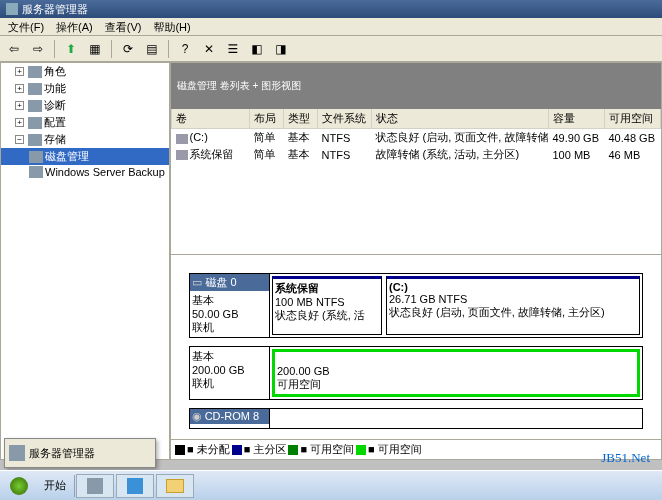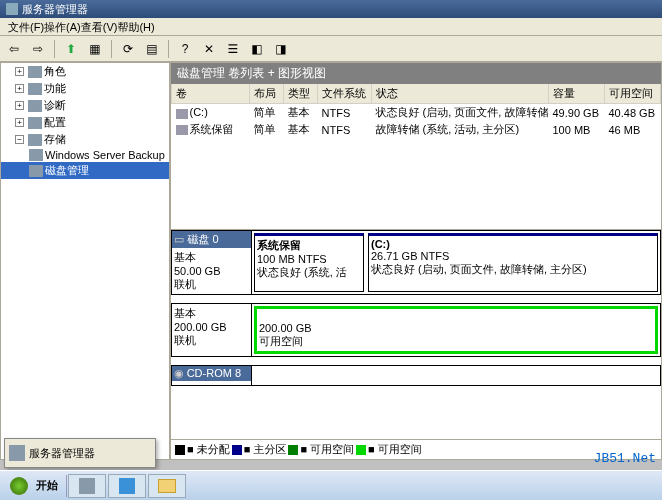--- a/index.html
+++ b/index.html
@@ -1,54 +1,54 @@
 <!DOCTYPE html>
 <html><head>
 <meta charset="utf-8">
 <style>
 * { box-sizing: border-box; margin: 0; padding: 0; font-family: "Microsoft YaHei", SimSun, Arial, sans-serif; font-size: 11px; }
 body { background: #c0c0c0; width: 662px; height: 500px; overflow: hidden; position: relative; }
 .window { width: 662px; height: 460px; background: #ece9d8; display: flex; flex-direction: column; }
 .titlebar { background: linear-gradient(#4a6b9a,#2e4c7a); color: #fff; height: 18px; padding: 2px 6px; font-size: 11px; display: flex; align-items: center; }
 .titlebar .icon { width: 12px; height: 12px; background: #8ab; margin-right: 4px; }
-.menubar { background: #ece9d8; height: 18px; display: flex; padding: 2px 8px; border-bottom: 1px solid #aca899; }
+.menubar { background: #ece9d8; height: 18px; display: flex; gap: 12px; padding: 2px 8px; border-bottom: 1px solid #aca899; }
 .menubar span { cursor: default; }
 .toolbar { background: #ece9d8; height: 26px; display: flex; align-items: center; gap: 4px; padding: 2px 4px; border-bottom: 1px solid #aca899; }
 .tb-btn { width: 20px; height: 20px; border: 1px solid transparent; display: flex; align-items: center; justify-content: center; font-size: 12px; }
 .tb-sep { width: 1px; height: 18px; background: #aca899; margin: 0 2px; }
 .body-row { flex: 1; display: flex; min-height: 0; }
 .tree { width: 170px; background: #fff; border: 1px solid #aca899; overflow: auto; font-size: 11px; }
 .tree-item { padding: 1px 2px; display: flex; align-items: center; gap: 2px; white-space: nowrap; }
 .tree-item .box { width: 9px; height: 9px; border: 1px solid #888; font-size: 8px; line-height: 7px; text-align: center; margin-right: 2px; }
 .tree-item .ticon { width: 14px; height: 12px; background: #89a; display: inline-block; }
 .tree-item.sel { background: #316ac5; color: #fff; }
 .indent1 { padding-left: 14px; } .indent2 { padding-left: 28px; }
 .right { flex: 1; display: flex; flex-direction: column; border: 1px solid #aca899; background: #fff; }
-.right-header { background: #808080; color: #fff; padding: 2px 6px; font-size: 12px; }
+.right-header { background: #808080; color: #fff; padding: 16px 6px; font-size: 10px; }
 .vol-table { flex: 0 0 145px; overflow: auto; }
 table { width: 100%; border-collapse: collapse; table-layout: fixed; }
 th { background: #ece9d8; border: 1px solid #d4d0c8; border-top: none; text-align: left; padding: 2px 4px; font-weight: normal; font-size: 11px; }
 td { padding: 1px 4px; font-size: 11px; white-space: nowrap; overflow: hidden; }
 td .dicon { width: 12px; height: 10px; background: #99a; display: inline-block; margin-right: 2px; vertical-align: middle; }
-.graph-area { flex: 1; background: #fff; border-top: 1px solid #aca899; overflow: auto; padding: 0; }
+.graph-area { flex: 1; background: #fff; border-top: 1px solid #aca899; overflow: auto; padding: 18px; }
 .disk-row { display: flex; margin-bottom: 8px; border: 1px solid #000; }
 .disk-info { width: 80px; border-right: 1px solid #000; padding: 2px; font-size: 10px; }
 .disk-info .dh { background: #4a6b9a; color: #fff; padding: 1px 2px; margin: -2px -2px 2px -2px; }
 .disk-parts { flex: 1; display: flex; }
 .part { border: 1px solid #000; margin: 2px; padding: 2px; font-size: 10px; overflow: hidden; }
 .part.primary { border-top: 3px solid #00008b; }
 .part.free { border: 3px solid #00d800; flex: 1; }
 .legend { display: flex; gap: 2px; padding: 2px 4px; border-top: 1px solid #aca899; font-size: 10px; align-items: center; }
 .legend .sw { width: 10px; height: 10px; display: inline-block; margin-right: 2px; vertical-align: middle; }
 .drag-box { position: absolute; left: 4px; bottom: 32px; width: 152px; height: 30px; background: #ece9d8; border: 1px solid #888; box-shadow: 2px 2px 4px rgba(0,0,0,.3); display: flex; align-items: center; padding: 4px; gap: 4px; }
 .taskbar { position: absolute; left: 0; bottom: 0; width: 662px; height: 30px; background: linear-gradient(#dfe8f6,#b9d1ea); display: flex; align-items: center; padding: 0 2px; border-top: 1px solid #fff; }
-.start { display: flex; align-items: center; gap: 8px; padding: 2px 8px; border-right: 1px solid #99b; font-weight: bold; }
+.start { display: flex; align-items: center; gap: 16px; padding: 2px 8px; border-right: 1px solid #99b; }
 .orb { width: 18px; height: 18px; border-radius: 50%; background: radial-gradient(#7c3,#360); }
 .task-btn { width: 38px; height: 24px; margin: 0 1px; border: 1px solid #9ab; background: #d8e6f2; display: flex; align-items: center; justify-content: center; }
-.watermark { position: absolute; right: 6px; bottom: 34px; color: #0066cc; font-size: 13px; font-family: Liberation Mono, monospace; }
+.watermark { position: absolute; right: 12px; bottom: 34px; color: #0066cc; font-size: 13px; font-family: Liberation Serif, serif; }
 </style>
 </head>
 <body>
 
 <div class="window">
   <div class="titlebar">
     <span class="icon"></span>
     <span>服务器管理器</span>
   </div>
   <div class="menubar">
@@ -94,27 +94,27 @@
       <div class="tree-item indent1">
           <span class="box">+</span>
           <span class="ticon"></span>
           <span>配置</span>
         </div>
       <div class="tree-item indent1">
           <span class="box">−</span>
           <span class="ticon"></span>
           <span>存储</span>
         </div>
+      <div class="tree-item indent2 sel">
+          <span class="ticon"></span>
+          <span>磁盘管理</span>
+        </div>
       <div class="tree-item indent2">
           <span class="ticon"></span>
           <span>Windows Server Backup</span>
-        </div>
-      <div class="tree-item indent2 sel">
-          <span class="ticon"></span>
-          <span>磁盘管理</span>
         </div>
     </div>
 
     <div class="right">
       <div class="right-header">磁盘管理  卷列表 + 图形视图</div>
 
       <div class="vol-table">
         <table>
           <colgroup>
               <col style="width:78px">

